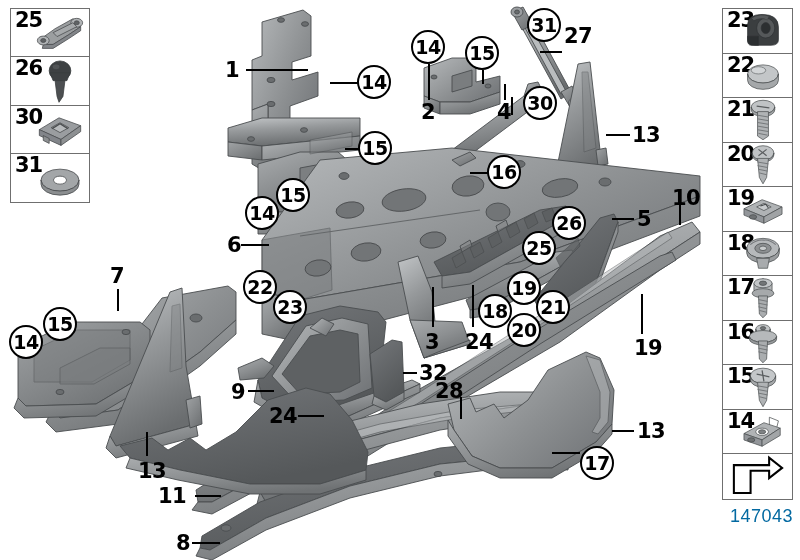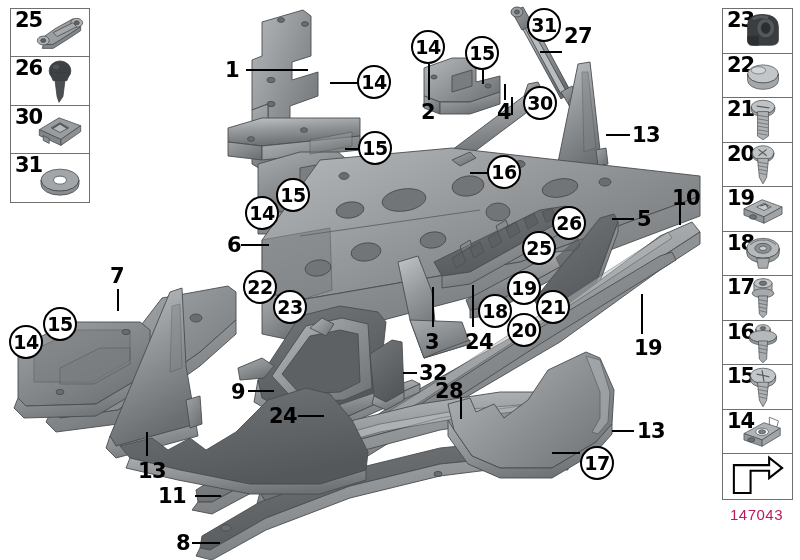--- a/index.html
+++ b/index.html
@@ -10,21 +10,21 @@
   
   .legend{position:absolute;border:1px solid #6f6f6f;background:#ffffff;box-sizing:border-box;}
   .legend .cell{position:relative;box-sizing:border-box;border-bottom:1px solid #6f6f6f;
                 height:48.5px;overflow:hidden;}
   .legend .cell:last-child{border-bottom:none;}
   .legend .num{position:absolute;left:4px;top:1px;font-weight:bold;font-size:21px;
                color:#000;letter-spacing:-1px;line-height:1;font-family:"DejaVu Sans",sans-serif;}
   .legend .art{position:absolute;right:2px;top:0;width:54px;height:100%;}
   .legend .art svg{display:block;width:100%;height:100%;}
 
-  .partno{position:absolute;font-size:15px;color:#be185d;letter-spacing:0.5px;}
+  .partno{position:absolute;font-size:18px;color:#0369a1;letter-spacing:0.5px;}
 
   
   .callout{position:absolute;width:34px;height:34px;border-radius:50%;
            border:2.4px solid #000;background:#fff;box-sizing:border-box;
            display:flex;align-items:center;justify-content:center;
            font-weight:bold;font-size:19px;color:#000;z-index:40;
            font-family:"DejaVu Sans",sans-serif;letter-spacing:-0.5px;}
   .plain{position:absolute;font-weight:bold;font-size:21px;color:#000;z-index:40;
          font-family:"DejaVu Sans",sans-serif;letter-spacing:-0.5px;}
   .lead{position:absolute;background:#000;z-index:35;}

